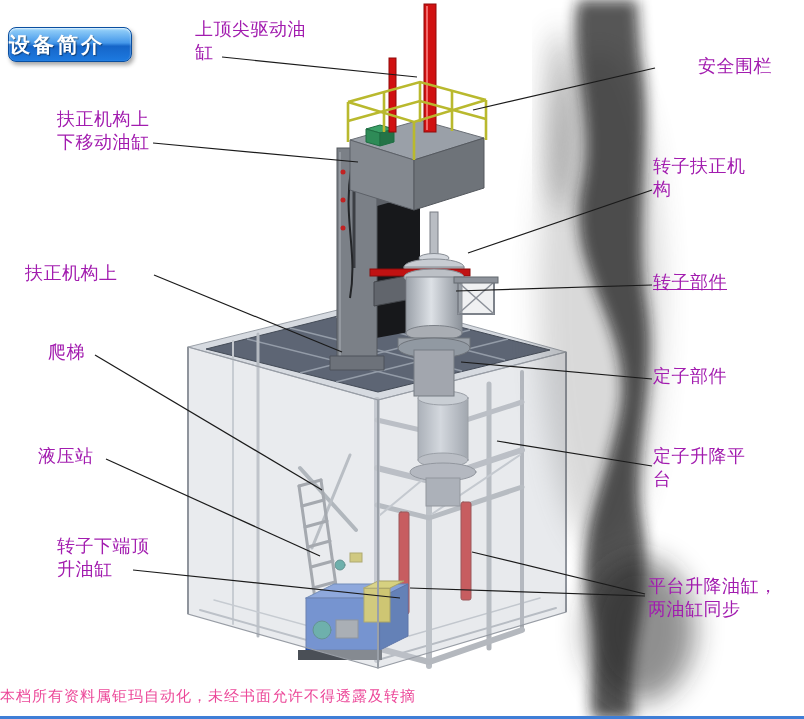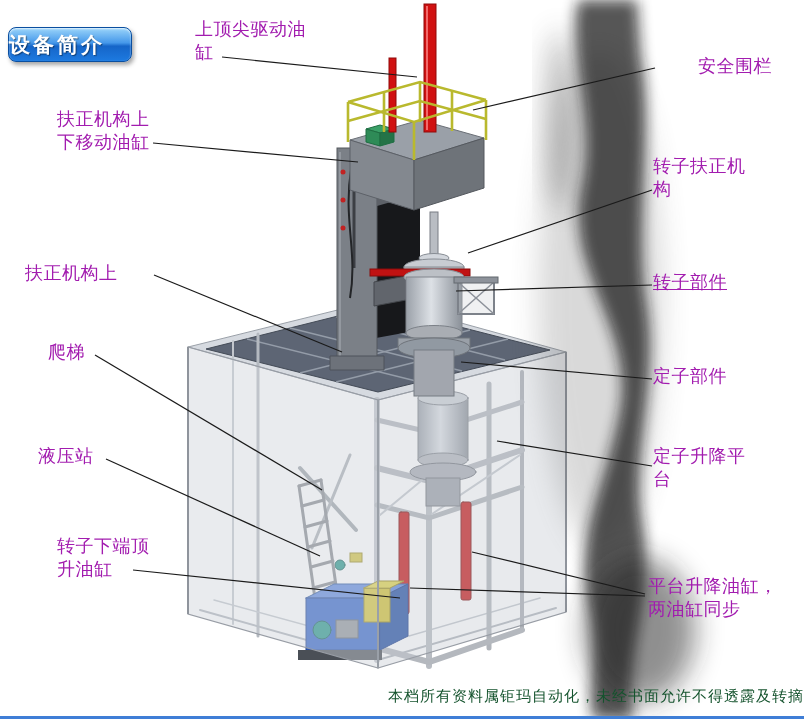--- a/index.html
+++ b/index.html
@@ -25,23 +25,23 @@
     border-radius:8px;
     background:linear-gradient(180deg,#9ad4fa 0%, #4598ea 45%, #1565c8 55%, #1d7ae0 100%);
     border:1px solid #0b4fa0;
     box-shadow:2px 3px 4px rgba(0,0,0,0.35), inset 0 1px 2px rgba(255,255,255,0.75);
     display:flex; align-items:center; 
     color:#fff; font-weight:bold; font-size:21px; letter-spacing:3px;
     text-shadow:1px 1px 1px rgba(0,0,0,0.45);
   }
   .footer {
     position:absolute; left:0; right:0; top:687px;
-    text-align:right;
+    text-align:left;
     font-family:"Liberation Serif", serif;
-    font-size:15px; color:#14532d; letter-spacing:1px;
+    font-size:15px; color:#ec4899; letter-spacing:1px;
   }
   .bottom-line {
     position:absolute; left:0; bottom:0; width:100%; height:3px;
     background:#3f7ed6;
   }
 </style>
 </head>
 <body>
 
 <svg class="scene" viewBox="0 0 804 719">

